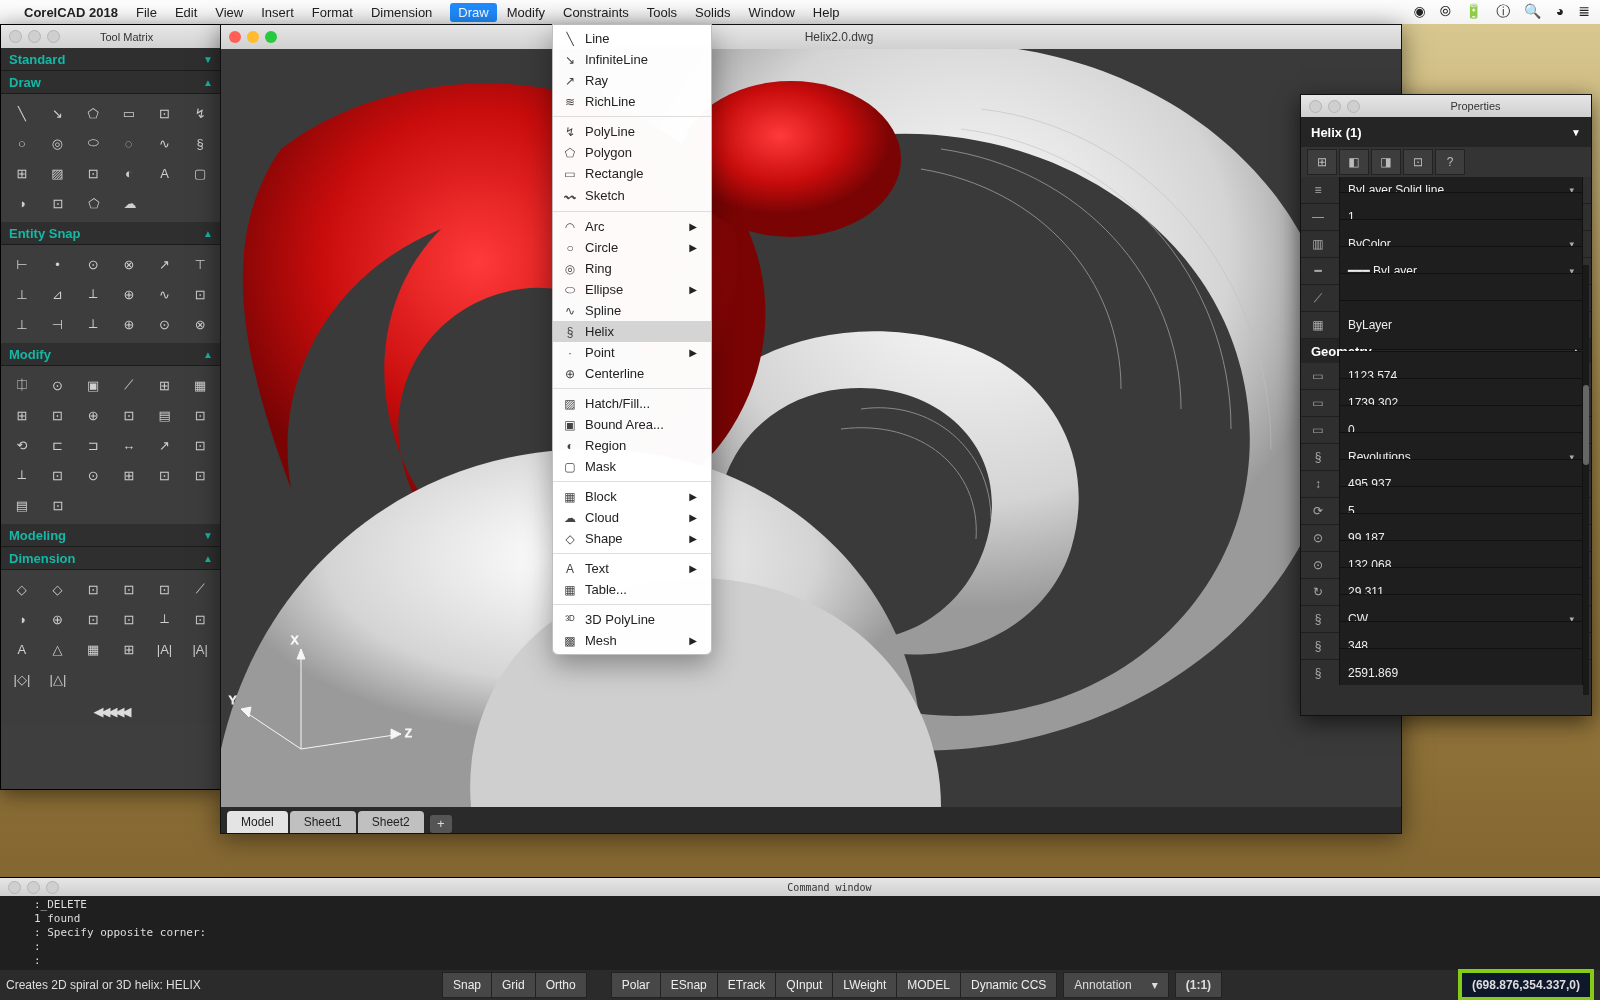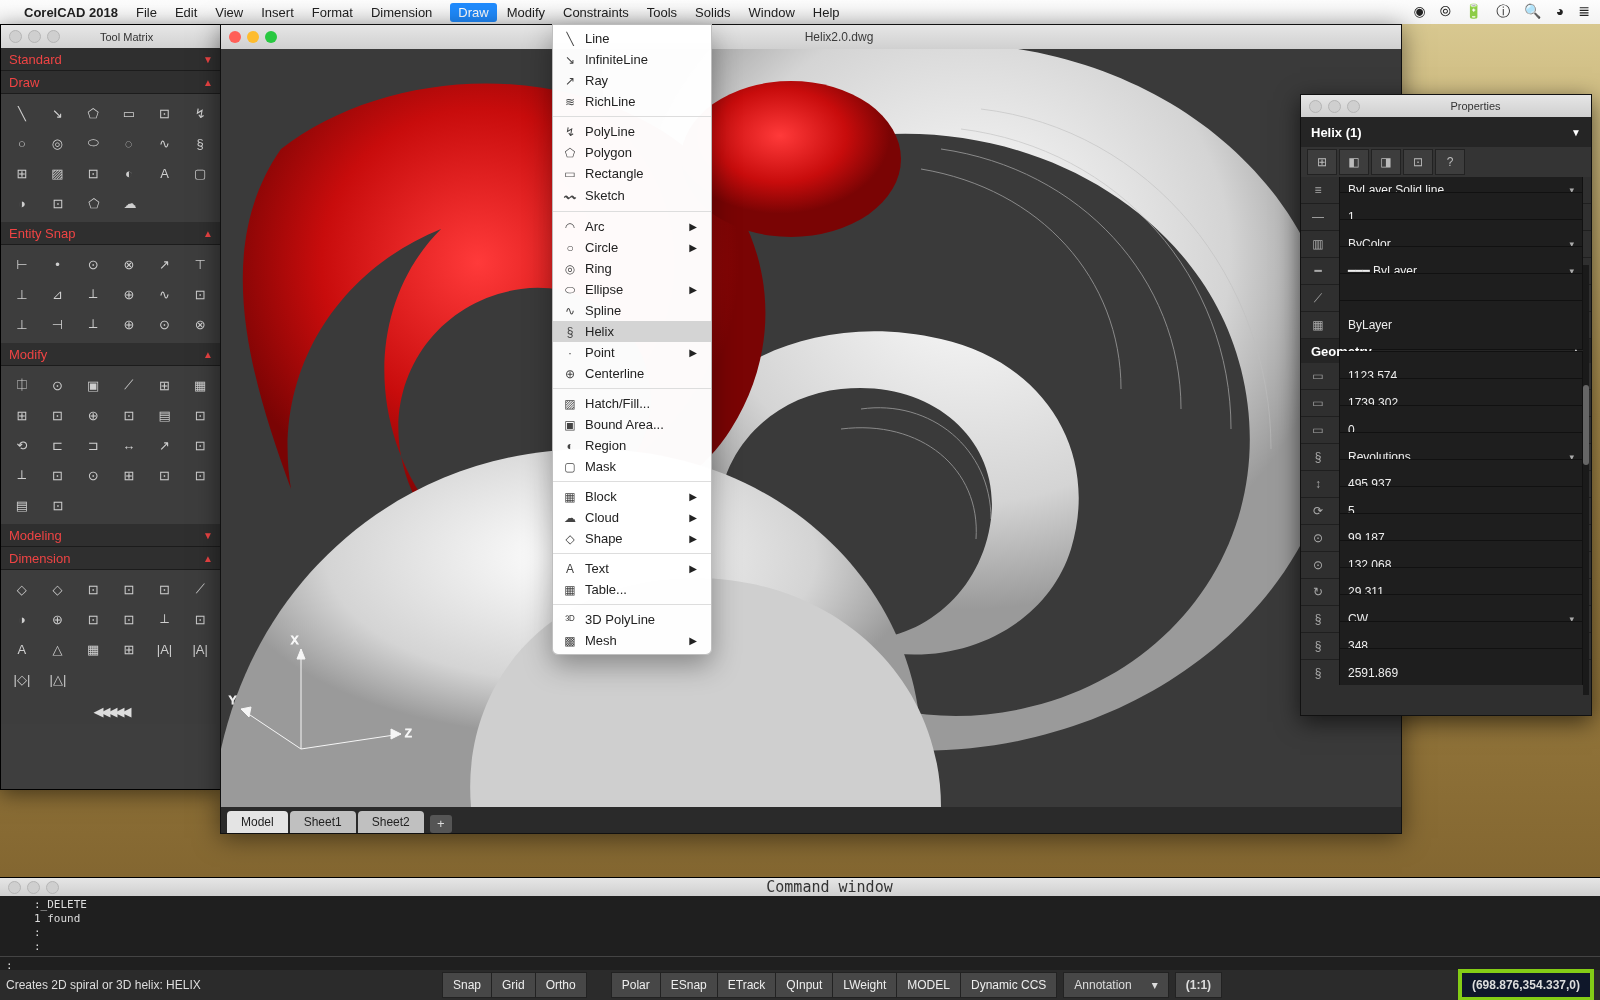--- a/index.html
+++ b/index.html
@@ -11,21 +11,21 @@
 .menubar .mitem.active{background:#208cff;color:#fff;border-radius:3px;padding:2px 8px;margin-right:10px;}
 .menubar .tray{margin-left:auto;display:flex;gap:14px;font-size:14px;}
 .menubar .tray span{display:inline-block;}
 
 .desktop{position:absolute;left:0;right:0;top:24px;bottom:0;background:linear-gradient(#d8c890 0%,#a88b4a 40%,#7a5d2a 100%);}
 
 .toolmatrix{position:absolute;left:0;top:24px;width:220px;height:764px;background:#3e3e3e;border:1px solid #000;box-shadow:0 4px 20px rgba(0,0,0,.5);}
 .tm-title{height:23px;background:linear-gradient(#e7e7e7,#d2d2d2);display:flex;align-items:center;padding:0 8px;color:#333;font-size:11px;}
 .tm-title .dots{display:flex;gap:6px;margin-right:40px;}
 .tm-title .dot{width:11px;height:11px;border-radius:50%;background:#cfcfcf;border:1px solid #b5b5b5;}
-.section-head{height:22px;background:#2f2f2f;color:#ef4444;font-weight:400;display:flex;align-items:center;padding:0 8px;font-size:13px;border-bottom:1px solid #1c1c1c;}
+.section-head{height:22px;background:#2f2f2f;color:#14b8a6;font-weight:700;display:flex;align-items:center;padding:0 8px;font-size:13px;border-bottom:1px solid #1c1c1c;}
 .section-head .caret{margin-left:auto;font-size:10px;}
 .section-body{padding:4px 6px;background:#3d3d3d;}
 .toolrow{display:flex;gap:10px;padding:4px 2px;}
 .toolrow .tbtn{width:26px;height:22px;display:flex;align-items:center;justify-content:center;color:#cfcfcf;font-size:13px;cursor:default;}
 .rewind{height:26px;display:flex;align-items:center;justify-content:center;background:#3d3d3d;letter-spacing:-3px;}
 
 .docwin{position:absolute;left:220px;top:24px;width:1180px;height:808px;background:#393939;border:1px solid #111;box-shadow:0 4px 24px rgba(0,0,0,.5);}
 .docwin .titlebar{height:24px;background:linear-gradient(#e6e6e6,#d0d0d0);display:flex;align-items:center;color:#3a3a3a;font-size:12px;}
 .docwin .titlebar .dots{display:flex;gap:6px;margin-left:8px;}
 .docwin .titlebar .dot{width:12px;height:12px;border-radius:50%;}
@@ -58,21 +58,21 @@
 .props .grow{display:flex;align-items:center;height:26px;border-bottom:1px solid #1f1f1f;}
 .props .grow .gic{width:34px;text-align:center;color:#aaa;font-size:12px;}
 .props .grow .gval{flex:1;background:#1e1e1e;color:#eee;height:20px;border:1px solid #111;display:flex;align-items:center;padding:14px 8px;margin-right:8px;margin-left:4px;font-size:12px;}
 .props .grow .gval.dd::after{content:'▾';margin-left:auto;color:#aaa;font-size:9px;}
 .props .ghead{height:24px;background:#252525;color:#fff;font-weight:600;display:flex;align-items:center;padding:0 10px;}
 .props .ghead .caret{margin-left:auto;font-size:10px;}
 .props .scroll{position:absolute;right:2px;top:170px;width:6px;height:430px;background:#1a1a1a;}
 .props .scroll .thumb{position:absolute;top:120px;width:6px;height:80px;background:#666;border-radius:3px;}
 
 .cmdwin{position:absolute;left:0;right:0;bottom:30px;height:92px;background:#1f1f1f;border-top:1px solid #000;font-family:Menlo,monospace;font-size:11px;color:#ddd;}
-.cmdwin .cbar{height:18px;background:linear-gradient(#e6e6e6,#cfcfcf);display:flex;align-items:center;color:#333;font-size:15px;}
+.cmdwin .cbar{height:18px;background:linear-gradient(#e6e6e6,#cfcfcf);display:flex;align-items:center;color:#333;font-size:10px;}
 .cmdwin .cbar .dots{display:flex;gap:6px;margin-left:8px;}
 .cmdwin .cbar .dot{width:11px;height:11px;border-radius:50%;background:#cfcfcf;border:1px solid #b5b5b5;}
 .cmdwin .cbar .lbl{margin:0 auto;}
 .cmdwin .lines{padding:2px 6px;line-height:14px;margin-left:28px;}
 .cmdwin .inputline{border-top:1px solid #444;height:20px;padding:2px 6px;}
 
 .status{position:absolute;left:0;right:0;bottom:0;height:30px;background:#2b2b2b;display:flex;align-items:center;color:#ddd;font-size:12px;gap:6px;padding:0 6px;}
 .status .hint{flex:0 0 430px;}
 .status .btngroup{display:flex;gap:0;}
 .status .sbtn{padding:5px 10px;background:#474747;color:#eee;border:1px solid #222;font-size:12px;cursor:default;}
@@ -574,20 +574,21 @@
     <div class="dots">
         <div class="dot"></div>
         <div class="dot"></div>
         <div class="dot"></div>
       </div>
     <span class="lbl">Command window</span>
   </div>
   <div class="lines" id="cmd-lines">
       <div>:_DELETE</div>
       <div>1 found</div>
+      <div>: Specify opposite corner:</div>
       <div>:</div>
       <div>:</div>
     </div>
   <div class="inputline"><span>:</span></div>
 </div>
 
 <div class="status">
   <div class="hint">Creates 2D spiral or 3D helix:  HELIX</div>
   <div class="btngroup" id="sb-g1">
       <div class="sbtn">Snap</div>

